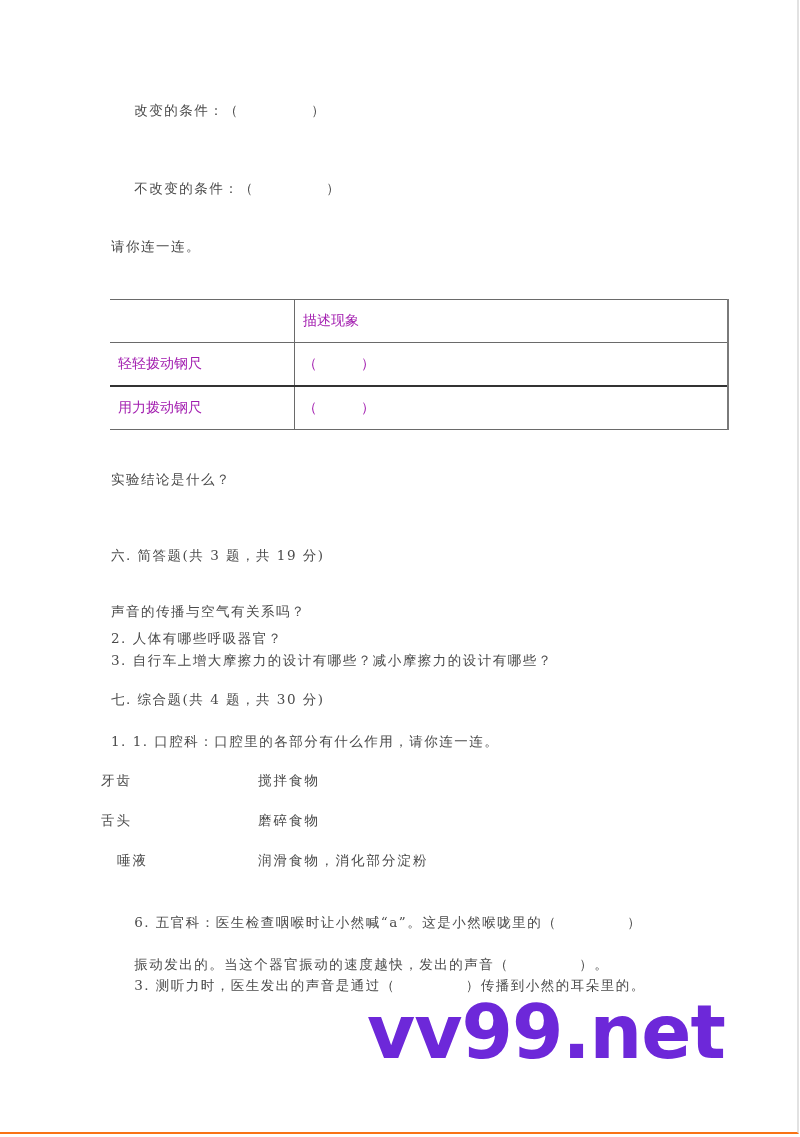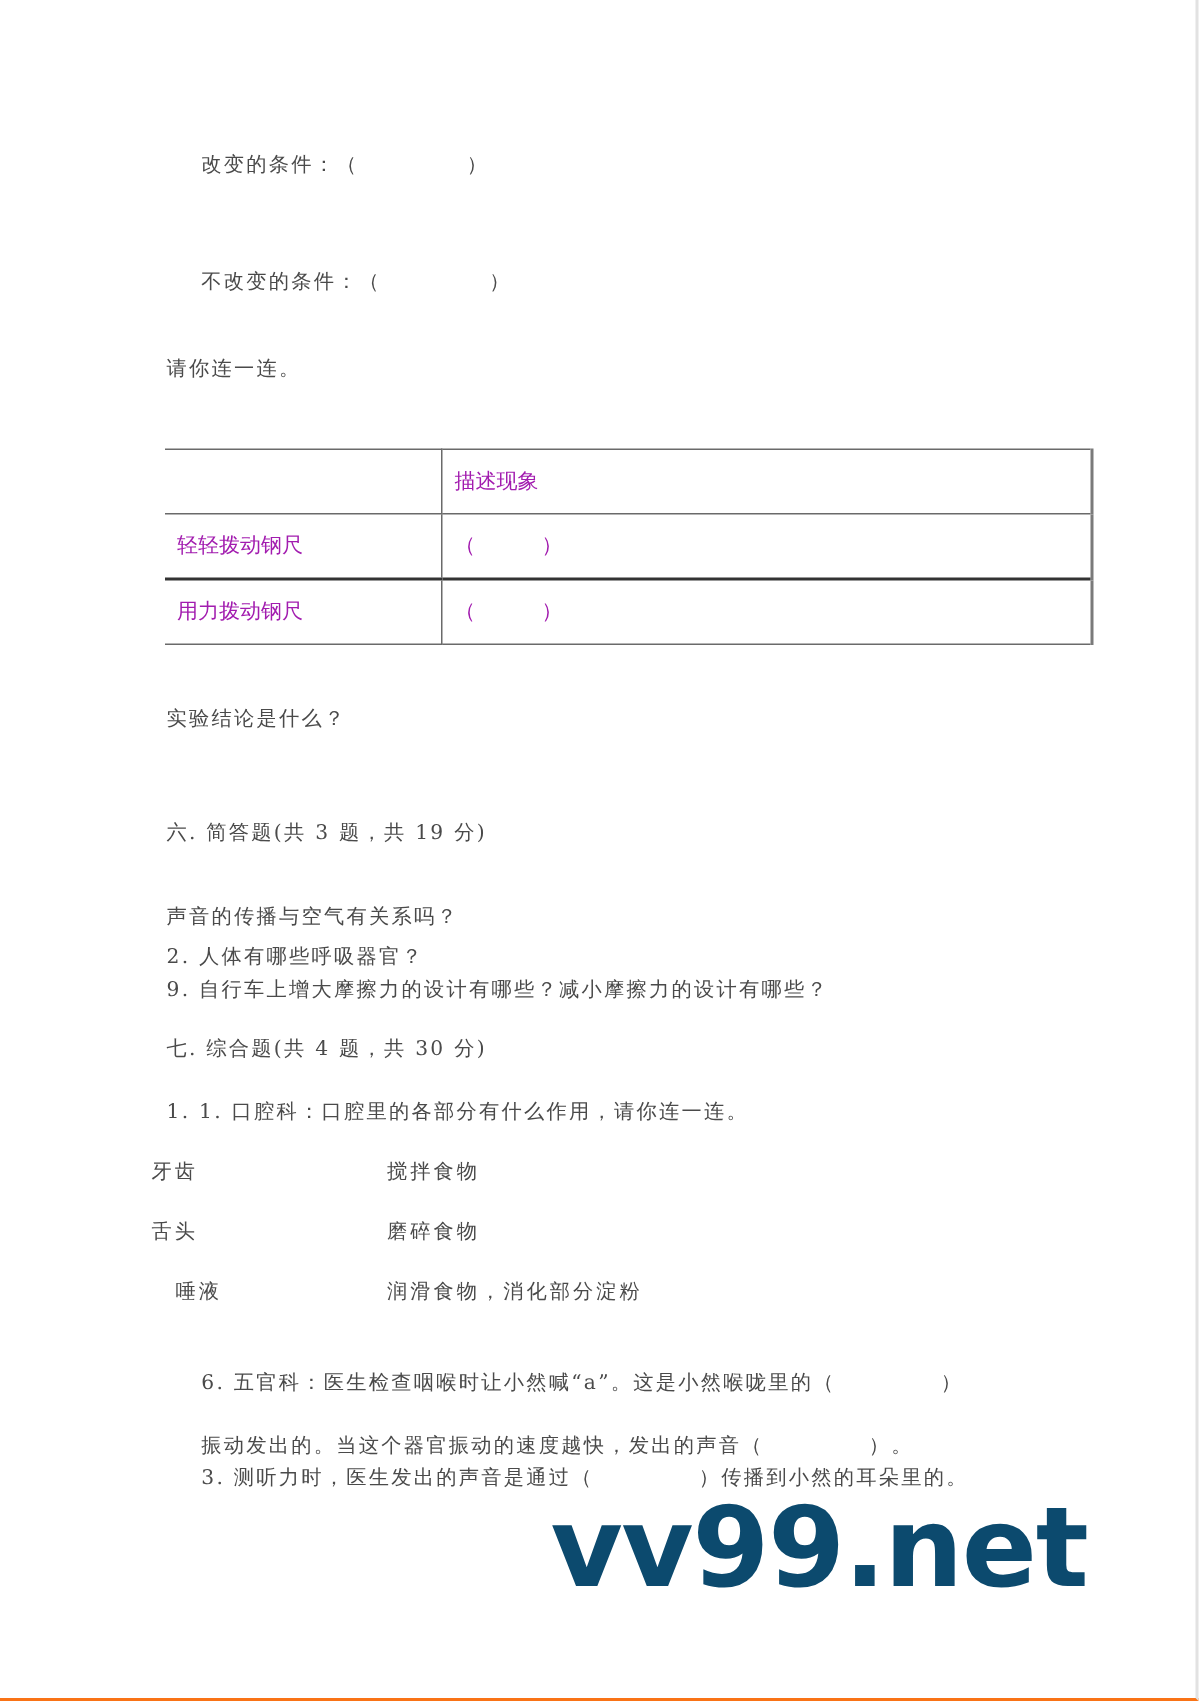--- a/index.html
+++ b/index.html
@@ -81,21 +81,21 @@
       font-size: 13.5px;
       letter-spacing: 2px;
     }
     .watermark {
       position: absolute;
       left: 367px;
       top: 992px;
       font-family: "DejaVu Sans", "Liberation Sans", sans-serif;
       font-weight: bold;
       font-size: 74px;
-      color: #0c4a6e;
+      color: #6d28d9;
       letter-spacing: -1px;
       line-height: 80px;
     }
   </style>
 </head>
 <body>
 
 <div class="page">
 
   <div class="line" style="top:80px;">
@@ -127,21 +127,21 @@
       </td>
     </tr>
   </tbody>
     </table>
 
   <div class="line" style="top:469px;">实验结论是什么？</div>
 
   <div class="line" style="top:545px;">六. 简答题(共 3 题，共 19 分)</div>
   <div class="line" style="top:601px;">声音的传播与空气有关系吗？</div>
   <div class="line" style="top:628px;">2. 人体有哪些呼吸器官？</div>
-  <div class="line" style="top:650px;">9. 自行车上增大摩擦力的设计有哪些？减小摩擦力的设计有哪些？</div>
+  <div class="line" style="top:650px;">3. 自行车上增大摩擦力的设计有哪些？减小摩擦力的设计有哪些？</div>
 
   <div class="line" style="top:689px;">七. 综合题(共 4 题，共 30 分)</div>
   <div class="line" style="top:731px;">1. 1. 口腔科：口腔里的各部分有什么作用，请你连一连。</div>
 
   <div class="match-left" style="top:772px;">牙齿</div>
   <div class="match-right" style="top:772px;">搅拌食物</div>
   <div class="match-left" style="top:812px;">舌头</div>
   <div class="match-right" style="top:812px;">磨碎食物</div>
   <div class="match-left" style="top:852px;padding-left:16px;">唾液</div>
   <div class="match-right" style="top:852px;">润滑食物，消化部分淀粉</div>

